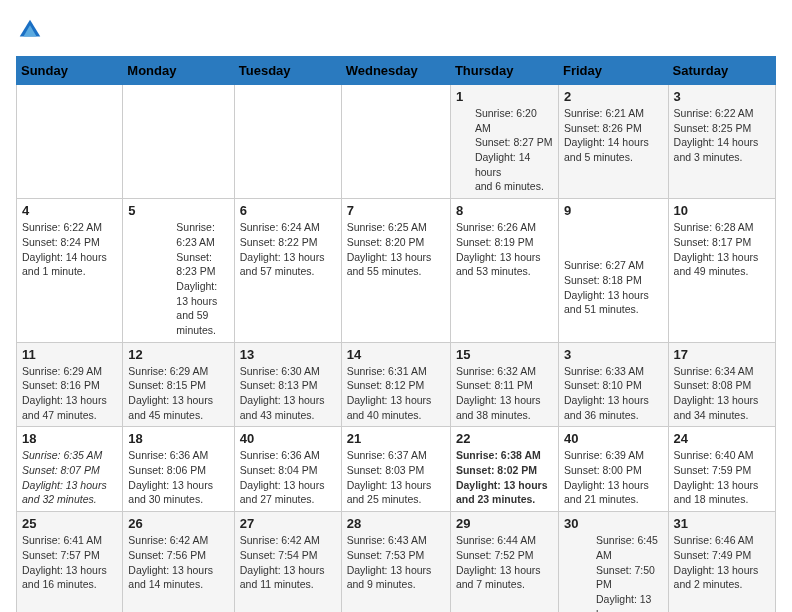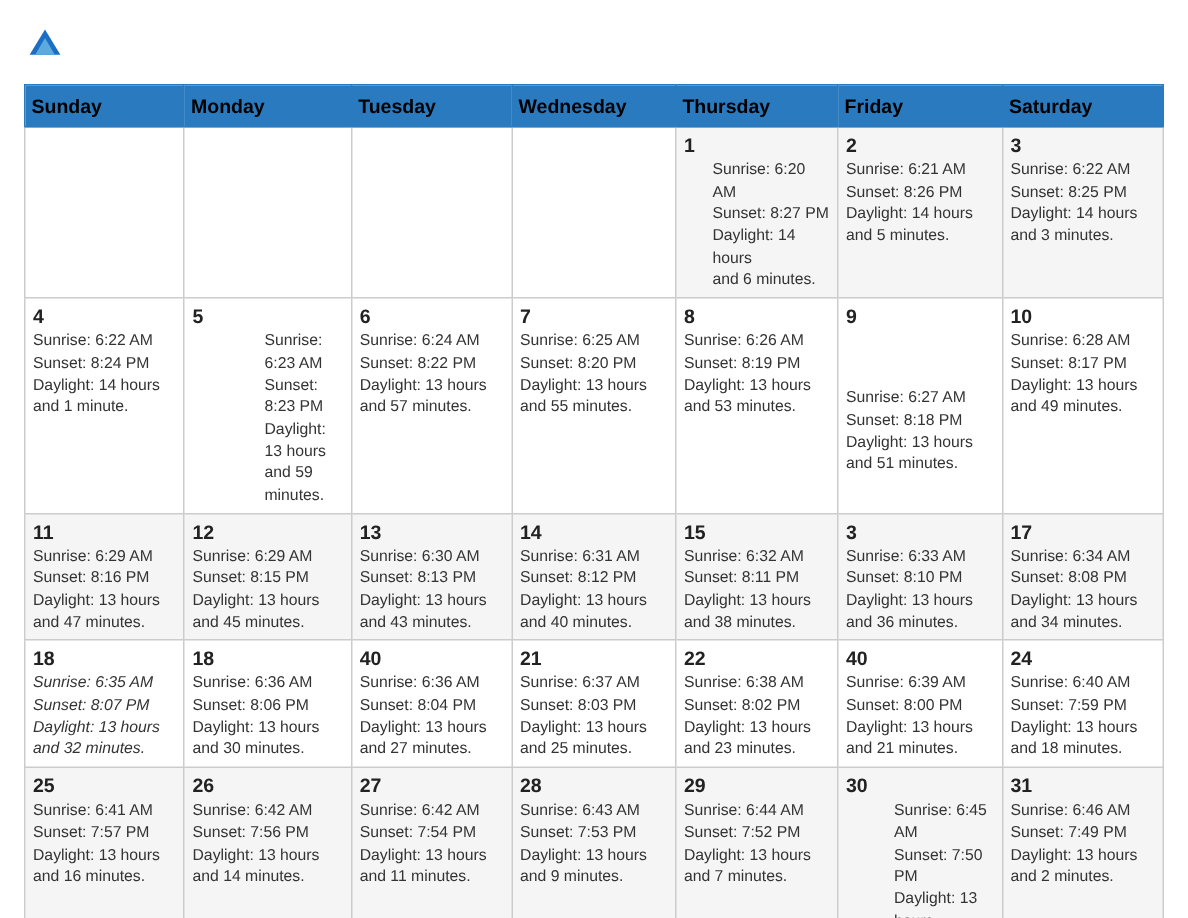--- a/index.html
+++ b/index.html
@@ -275,21 +275,21 @@
         </td>
         <td>
           <span class="day-number">21</span>
           <div class="day-info" style="white-space: pre-line;">Sunrise: 6:37 AM
 Sunset: 8:03 PM
 Daylight: 13 hours
 and 25 minutes.</div>
         </td>
         <td>
           <span class="day-number">22</span>
-          <div class="day-info" style="white-space: pre-line;">Sunrise: 6:38 AM
+          <div class="day-info" style="white-space: pre-line; font-weight: bold;">Sunrise: 6:38 AM
 Sunset: 8:02 PM
 Daylight: 13 hours
 and 23 minutes.</div>
         </td>
         <td>
           <span class="day-number">40</span>
           <div class="day-info" style="white-space: pre-line;">Sunrise: 6:39 AM
 Sunset: 8:00 PM
 Daylight: 13 hours
 and 21 minutes.</div>

